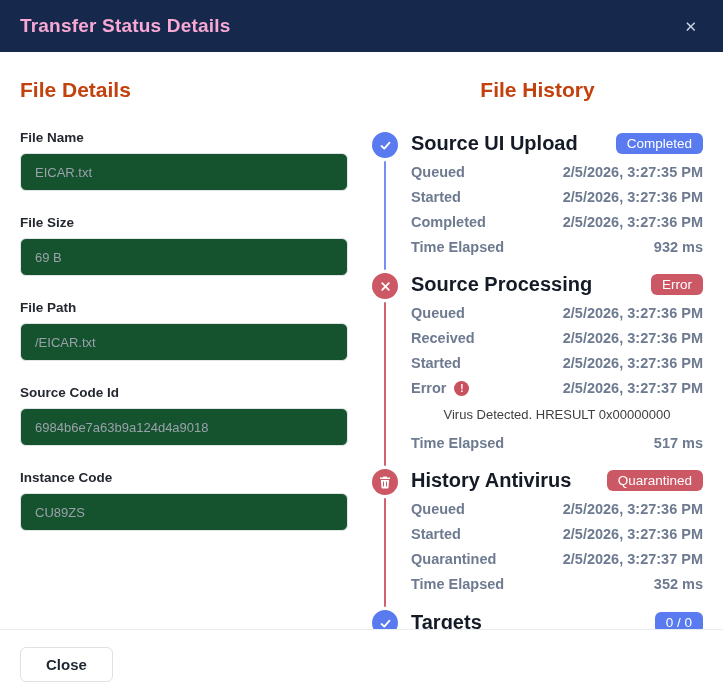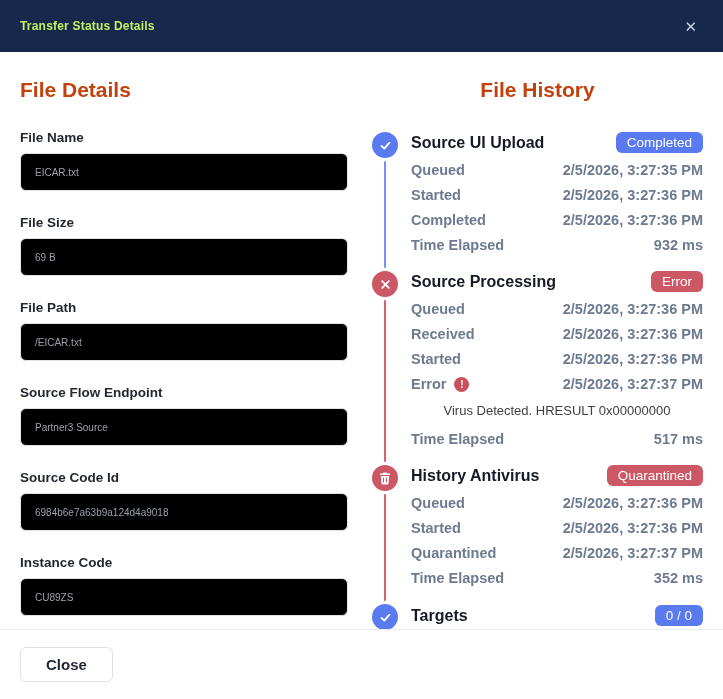--- a/index.html
+++ b/index.html
@@ -11,59 +11,59 @@
     overflow: hidden;
   }
   .modal { width: 723px; height: 699px; display: flex; flex-direction: column; background: #fff; }
 
   
   .modal-header {
     flex: none; height: 52px; background: #16294d;
     display: flex; align-items: center; justify-content: space-between;
     padding: 0 20px;
   }
-  .modal-title { color: #bef264; font-size: 12px; font-weight: 700; letter-spacing: .2px; }
+  .modal-title { color: #f9a8d4; font-size: 19px; font-weight: 700; letter-spacing: .2px; }
   .close-x {
     background: none; border: none; color: #c9d2e2; font-size: 15px;
     cursor: pointer; padding: 4px 6px; line-height: 1; font-family: inherit;
   }
 
   
   .modal-body { flex: 1; display: flex; padding: 26px 20px 0 20px; gap: 24px; overflow: hidden; }
   .col-left { width: 328px; flex: none; }
   .col-right { flex: 1; min-width: 0; text-align: center; }
   .section-heading { margin: 0 0 28px 0; font-size: 21px; font-weight: 700; color: #c2410c; }
   .col-right .section-heading { margin-bottom: 30px; }
 
   
   .field { margin-bottom: 19px; margin-top: 24px; }
   .field-label { display: block; font-size: 13.5px; font-weight: 700; color: #23272f; margin-bottom: 8px; }
   .form-control {
-    width: 100%; height: 38px; background: #000000;
+    width: 100%; height: 38px; background: #14532d;
     border: 1px solid #e1e4e9; border-radius: 6px;
-    padding: 4px 14px; color: #9aa1ab; font-size: 10px;
+    padding: 4px 14px; color: #9aa1ab; font-size: 13px;
     font-family: "Liberation Sans", sans-serif;
   }
 
   
   .timeline-entry { display: flex; gap: 13px; }
   .rail { width: 26px; flex: none; display: flex; flex-direction: column; align-items: center; }
   .dot {
     width: 26px; height: 26px; border-radius: 50%; flex: none;
     display: flex; align-items: center; justify-content: center; color: #fff;
   }
   .dot.blue { background: #5a7bf0; }
   .dot.red  { background: #cb5864; }
   .rail-line { width: 2px; flex: 1; margin: 3px 0; border-radius: 1px; }
   .rail-line.blue { background: #7690f2; }
   .rail-line.red  { background: #d2626d; }
 
   .entry-content { flex: 1; min-width: 0; padding-bottom: 13px; }
   .entry-head { display: flex; align-items: center; justify-content: space-between; margin-bottom: 5px; }
-  .entry-title { font-size: 16px; font-weight: 700; color: #141a26; }
+  .entry-title { font-size: 20px; font-weight: 700; color: #141a26; }
   .badge {
     color: #fff; font-size: 13.5px; font-weight: 400;
     padding: 3px 11px; border-radius: 6px; white-space: nowrap;
   }
   .badge.blue { background: #5a7bf0; }
   .badge.red  { background: #cb5864; }
 
   .entry-row {
     display: flex; justify-content: space-between; align-items: center;
     font-size: 14.5px; font-weight: 600; color: #6d7a90; line-height: 25px;
@@ -109,24 +109,20 @@
         <label class="field-label">File Name</label>
         <input class="form-control" disabled="" value="EICAR.txt" style="">
       </div>
       <div class="field">
         <label class="field-label">File Size</label>
         <input class="form-control" disabled="" value="69 B" style="">
       </div>
       <div class="field">
         <label class="field-label">File Path</label>
         <input class="form-control" disabled="" value="/EICAR.txt" style="">
-      </div>
-      <div class="field">
-        <label class="field-label">Source Flow Endpoint</label>
-        <input class="form-control" disabled="" value="Partner3 Source" style="">
       </div>
       <div class="field">
         <label class="field-label">Source Code Id</label>
         <input class="form-control" disabled="" value="6984b6e7a63b9a124d4a9018" style="">
       </div>
       <div class="field">
         <label class="field-label">Instance Code</label>
         <input class="form-control" disabled="" value="CU89ZS" style="">
       </div>
     </div>

